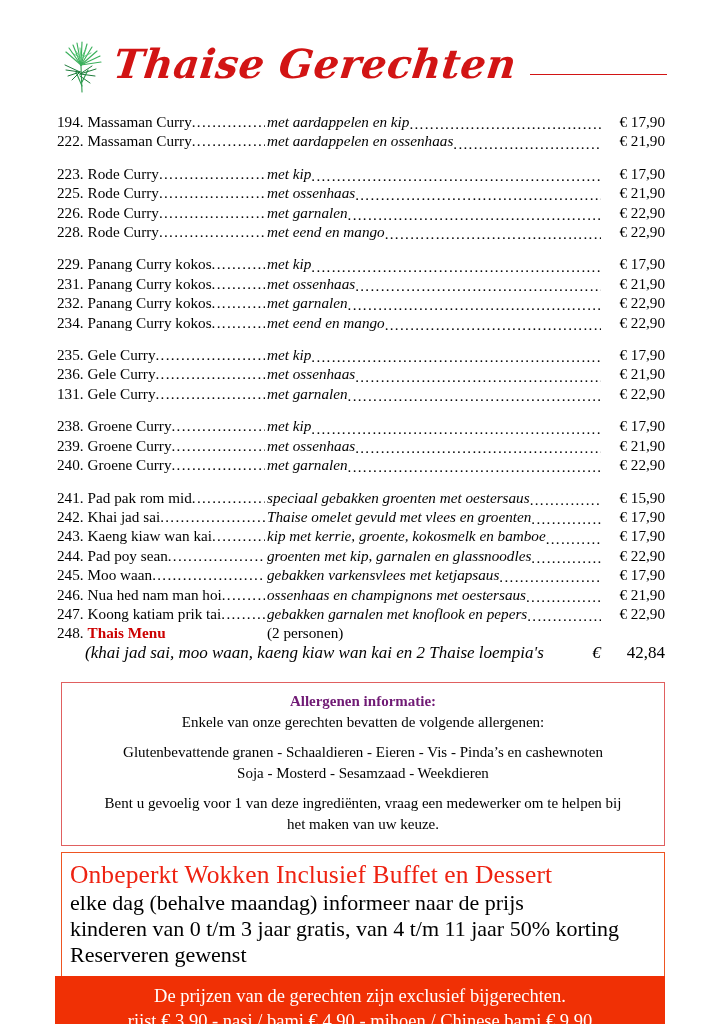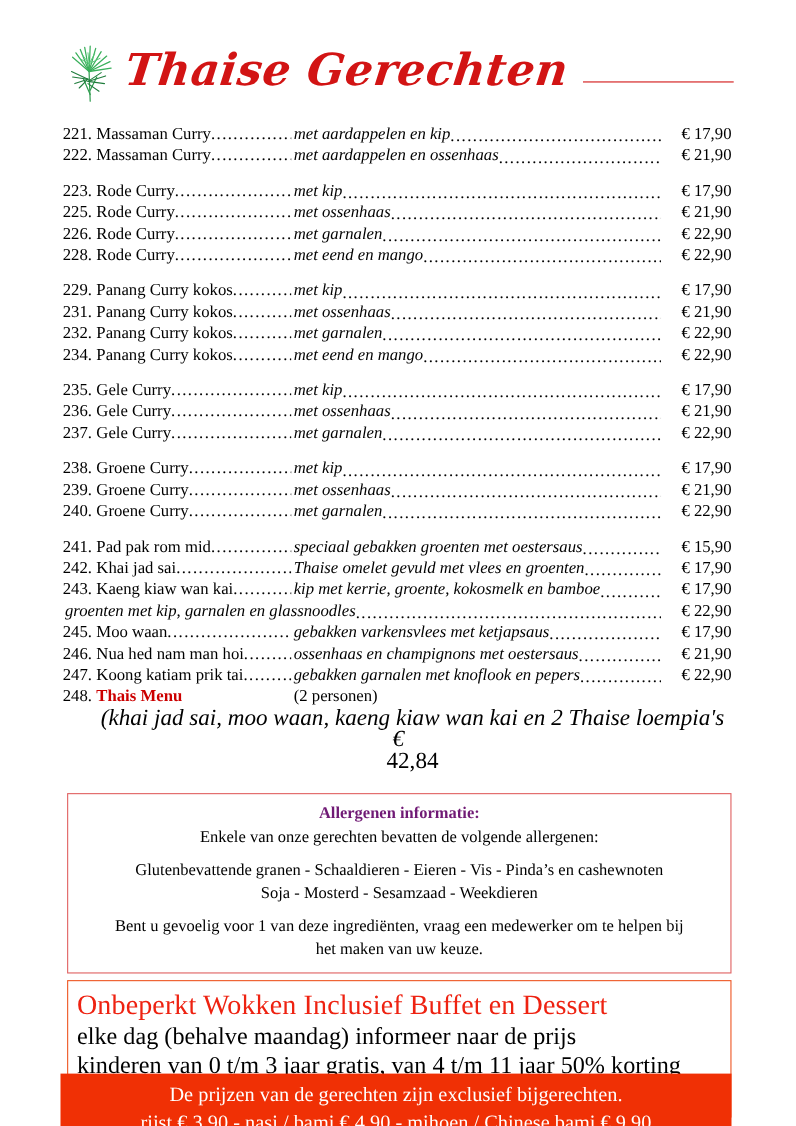--- a/index.html
+++ b/index.html
@@ -110,26 +110,25 @@
     min-width: 62px;
     padding-left: 2px;
   }
 
   
   .row-plain .col-desc { font-style: normal; }
   .row-plain .col-name { width: 208px; flex: 0 0 208px; }
   .row-sub {
     display: flex;
     align-items: center;
-    font-size: 21px;
+    font-size: 17px;
     line-height: 19.4px;
     font-style: italic;
     padding-left: 28px;
     white-space: nowrap;
-    flex-direction: column;
   }
   .row-sub .sub-text { flex: 0 0 auto; }
   .row-sub .spacer { flex: 1 1 auto; }
   .row-sub .cur { flex: 0 0 auto; padding-right: 26px; }
   .row-sub .amt { flex: 0 0 auto; font-style: normal; }
 
   
   .allergen-box {
     margin: 20px 59px 0 61px;
     border: 1.4px solid #E06060;
@@ -225,21 +224,21 @@
   </svg>
   <div class="header-title">Thaise Gerechten</div>
   <div class="header-rule"></div>
 </div>
 
 <div class="menu">
   <div id="groups-container">
       <div class="group">
         <div class="row">
           <div class="col-name">
-            <span class="num">221.</span>
+            <span class="num">194.</span>
             <span class="name">Massaman Curry</span>
             <span class="leader"></span>
           </div>
           <div class="col-desc">
             <span class="desc-text">met aardappelen en kip</span>
             <span class="leader"></span>
           </div>
           <div class="col-price">€ 17,90</div>
         </div>
         <div class="row">
@@ -375,21 +374,21 @@
             <span class="leader"></span>
           </div>
           <div class="col-desc">
             <span class="desc-text">met ossenhaas</span>
             <span class="leader"></span>
           </div>
           <div class="col-price">€ 21,90</div>
         </div>
         <div class="row">
           <div class="col-name">
-            <span class="num">237.</span>
+            <span class="num">131.</span>
             <span class="name">Gele Curry</span>
             <span class="leader"></span>
           </div>
           <div class="col-desc">
             <span class="desc-text">met garnalen</span>
             <span class="leader"></span>
           </div>
           <div class="col-price">€ 22,90</div>
         </div>
       </div>
@@ -462,20 +461,25 @@
             <span class="name">Kaeng kiaw wan kai</span>
             <span class="leader"></span>
           </div>
           <div class="col-desc">
             <span class="desc-text">kip met kerrie, groente, kokosmelk en bamboe</span>
             <span class="leader"></span>
           </div>
           <div class="col-price">€  17,90</div>
         </div>
         <div class="row">
+          <div class="col-name">
+            <span class="num">244.</span>
+            <span class="name">Pad poy sean</span>
+            <span class="leader"></span>
+          </div>
           <div class="col-desc">
             <span class="desc-text">groenten met kip, garnalen en glassnoodles</span>
             <span class="leader"></span>
           </div>
           <div class="col-price">€  22,90</div>
         </div>
         <div class="row">
           <div class="col-name">
             <span class="num">245.</span>
             <span class="name">Moo waan</span>

